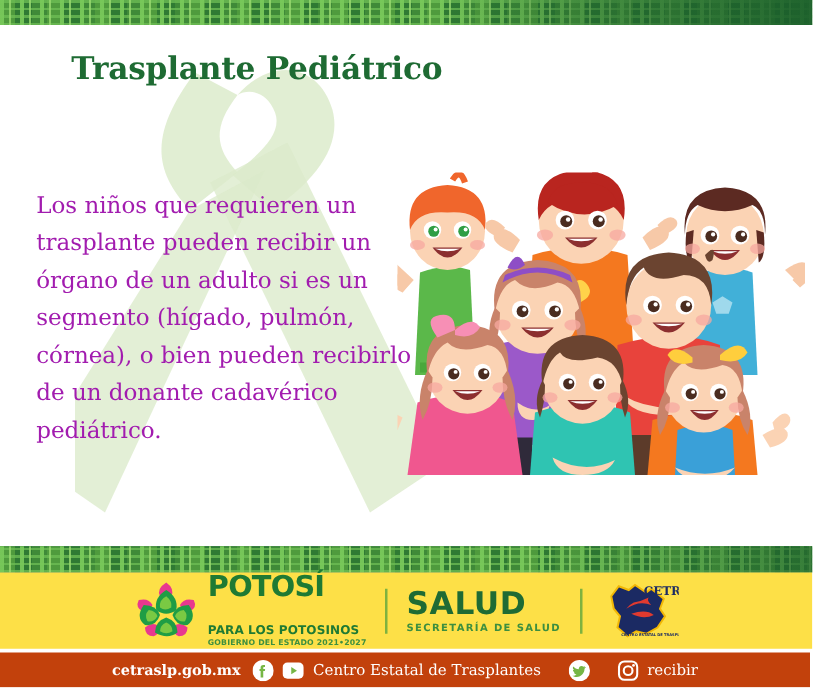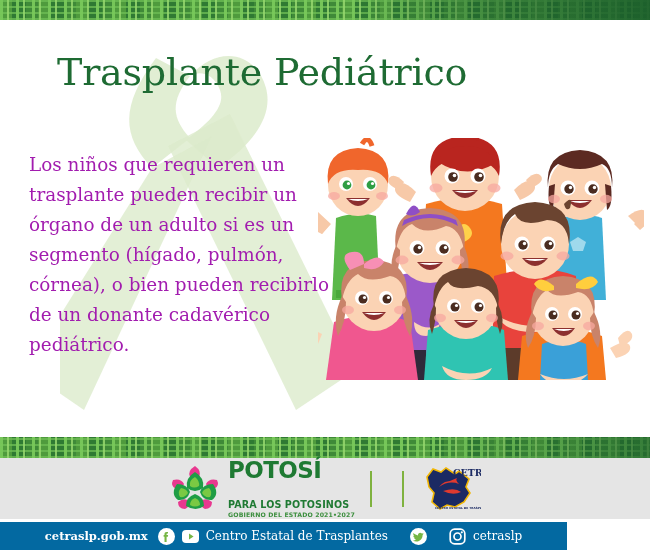--- a/index.html
+++ b/index.html
@@ -38,38 +38,38 @@
     background:linear-gradient(90deg,rgba(26,93,43,0) 0%,rgba(26,93,43,.35) 60%,rgba(26,93,43,.7) 100%);
   }
 
   
   .ribbon{position:absolute;left:60px;top:18px;width:300px;height:420px;opacity:.9;}
 
   
   .title{
     position:absolute;left:57px;top:40px;
     font-family:"DejaVu Serif",serif;
-    font-weight:400;font-size:38px;color:#1e6b33;
-    letter-spacing:-.2px;white-space:nowrap;margin-top:10px;
+    font-weight:700;font-size:25px;color:#1e6b33;
+    letter-spacing:-.2px;white-space:nowrap;
   }
 
   
   .body-copy{
     position:absolute;left:29px;top:150px;width:320px;
     font-family:"DejaVu Serif",serif;
     font-size:18.4px;line-height:30px;color:#a21caf;
   }
 
   
   .kids{position:absolute;left:318px;top:138px;width:326px;height:242px;}
 
   
   .footer-logos{
     position:absolute;left:0;top:458px;width:650px;height:61px;
-    background:#e5e5e5;display:flex;align-items:center;justify-content:center;gap:0;
+    background:#fde047;display:flex;align-items:center;justify-content:center;gap:0;
   }
   .logo-potosi{display:flex;align-items:center;gap:7px;}
   .potosi-text{display:flex;flex-direction:column;line-height:1;}
   .potosi-main{
     font-family:"DejaVu Sans",sans-serif;font-weight:700;font-size:23px;
     color:#1f7a33;letter-spacing:-.6px;
   }
   .potosi-sub{
     font-family:"DejaVu Sans",sans-serif;font-weight:700;font-size:9.6px;
     color:#1f7a33;letter-spacing:.1px;margin-top:18px;
@@ -85,22 +85,22 @@
     color:#1f6b34;letter-spacing:.5px;
   }
   .salud-sub{
     font-family:"DejaVu Sans",sans-serif;font-weight:700;font-size:8px;
     color:#3d8f3f;letter-spacing:1.1px;margin-top:4px;
   }
   .logo-cetra{position:relative;width:62px;height:52px;}
 
   
   .social-bar{
-    position:absolute;left:0;top:522px;width:567px;height:28px;
-    background:#0369a1;display:flex;align-items:center;justify-content:center;gap:7px;
+    position:absolute;left:0;top:522px;width:648px;height:28px;
+    background:#c2410c;display:flex;align-items:center;justify-content:center;gap:7px;
   }
   .social-bar .url{
     font-family:"DejaVu Serif",serif;font-weight:700;font-size:11.5px;color:#fff;
     margin-right:3px;
   }
   .social-bar .handle{
     font-family:"DejaVu Serif",serif;font-size:12px;color:#fff;
   }
   .icon-btn{display:inline-flex;align-items:center;justify-content:center;flex:0 0 auto;}
   .gap{width:8px;display:inline-block;}
@@ -341,20 +341,24 @@
       </svg>
       <div class="potosi-text">
         <div class="potosi-main">POTOSÍ</div>
         <div class="potosi-sub">PARA LOS POTOSINOS</div>
         <div class="potosi-sub2">GOBIERNO DEL ESTADO 2021•2027</div>
       </div>
     </div>
 
     <div class="divider"></div>
 
+    <div class="logo-salud">
+      <div class="salud-main">SALUD</div>
+      <div class="salud-sub">SECRETARÍA DE SALUD</div>
+    </div>
 
     <div class="divider"></div>
 
     <div class="logo-cetra">
       <svg width="62" height="52" viewBox="0 0 62 52">
         <path d="M8 14 l6 -8 l8 3 l5 -4 l9 6 l4 -3 l10 8 l-3 8 l4 6 l-6 9 l-9 5 l-8 -2 l-7 4 l-8 -7 l2 -9 l-5 -6 z" fill="#1b2a63" stroke="#f2b705" stroke-width="1.6"></path>
         <path d="M20 24 q10 -7 20 -3 q-4 -4 -2 -6 q-6 3 -12 4 q-4 2 -6 5z" fill="#e03a2f"></path>
         <path d="M24 28 q12 -4 18 1 q-8 4 -18 -1z" fill="#e03a2f"></path>
         <text x="34" y="13" font-family="DejaVu Serif, serif" font-size="9.5" font-weight="700" fill="#1b2a63">CETRA</text>
         <text x="16" y="46" font-family="DejaVu Sans, sans-serif" font-size="2.9" font-weight="700" fill="#1b2a63">CENTRO ESTATAL DE TRASPLANTES</text>
@@ -396,17 +400,17 @@
     <span class="gap"></span>
 
     <span class="icon-btn">
       <svg width="17" height="17" viewBox="0 0 17 17">
         <rect x="1.2" y="1.2" width="14.6" height="14.6" rx="4.4" fill="none" stroke="#fff" stroke-width="1.7"></rect>
         <circle cx="8.5" cy="8.5" r="3.5" fill="none" stroke="#fff" stroke-width="1.7"></circle>
         <circle cx="12.8" cy="4.3" r="1.1" fill="#fff"></circle>
       </svg>
     </span>
 
-    <span class="handle">cetraslp</span>
+    <span class="handle">recibir</span>
 
   </div>
 
 </div>
 
 </body></html>

